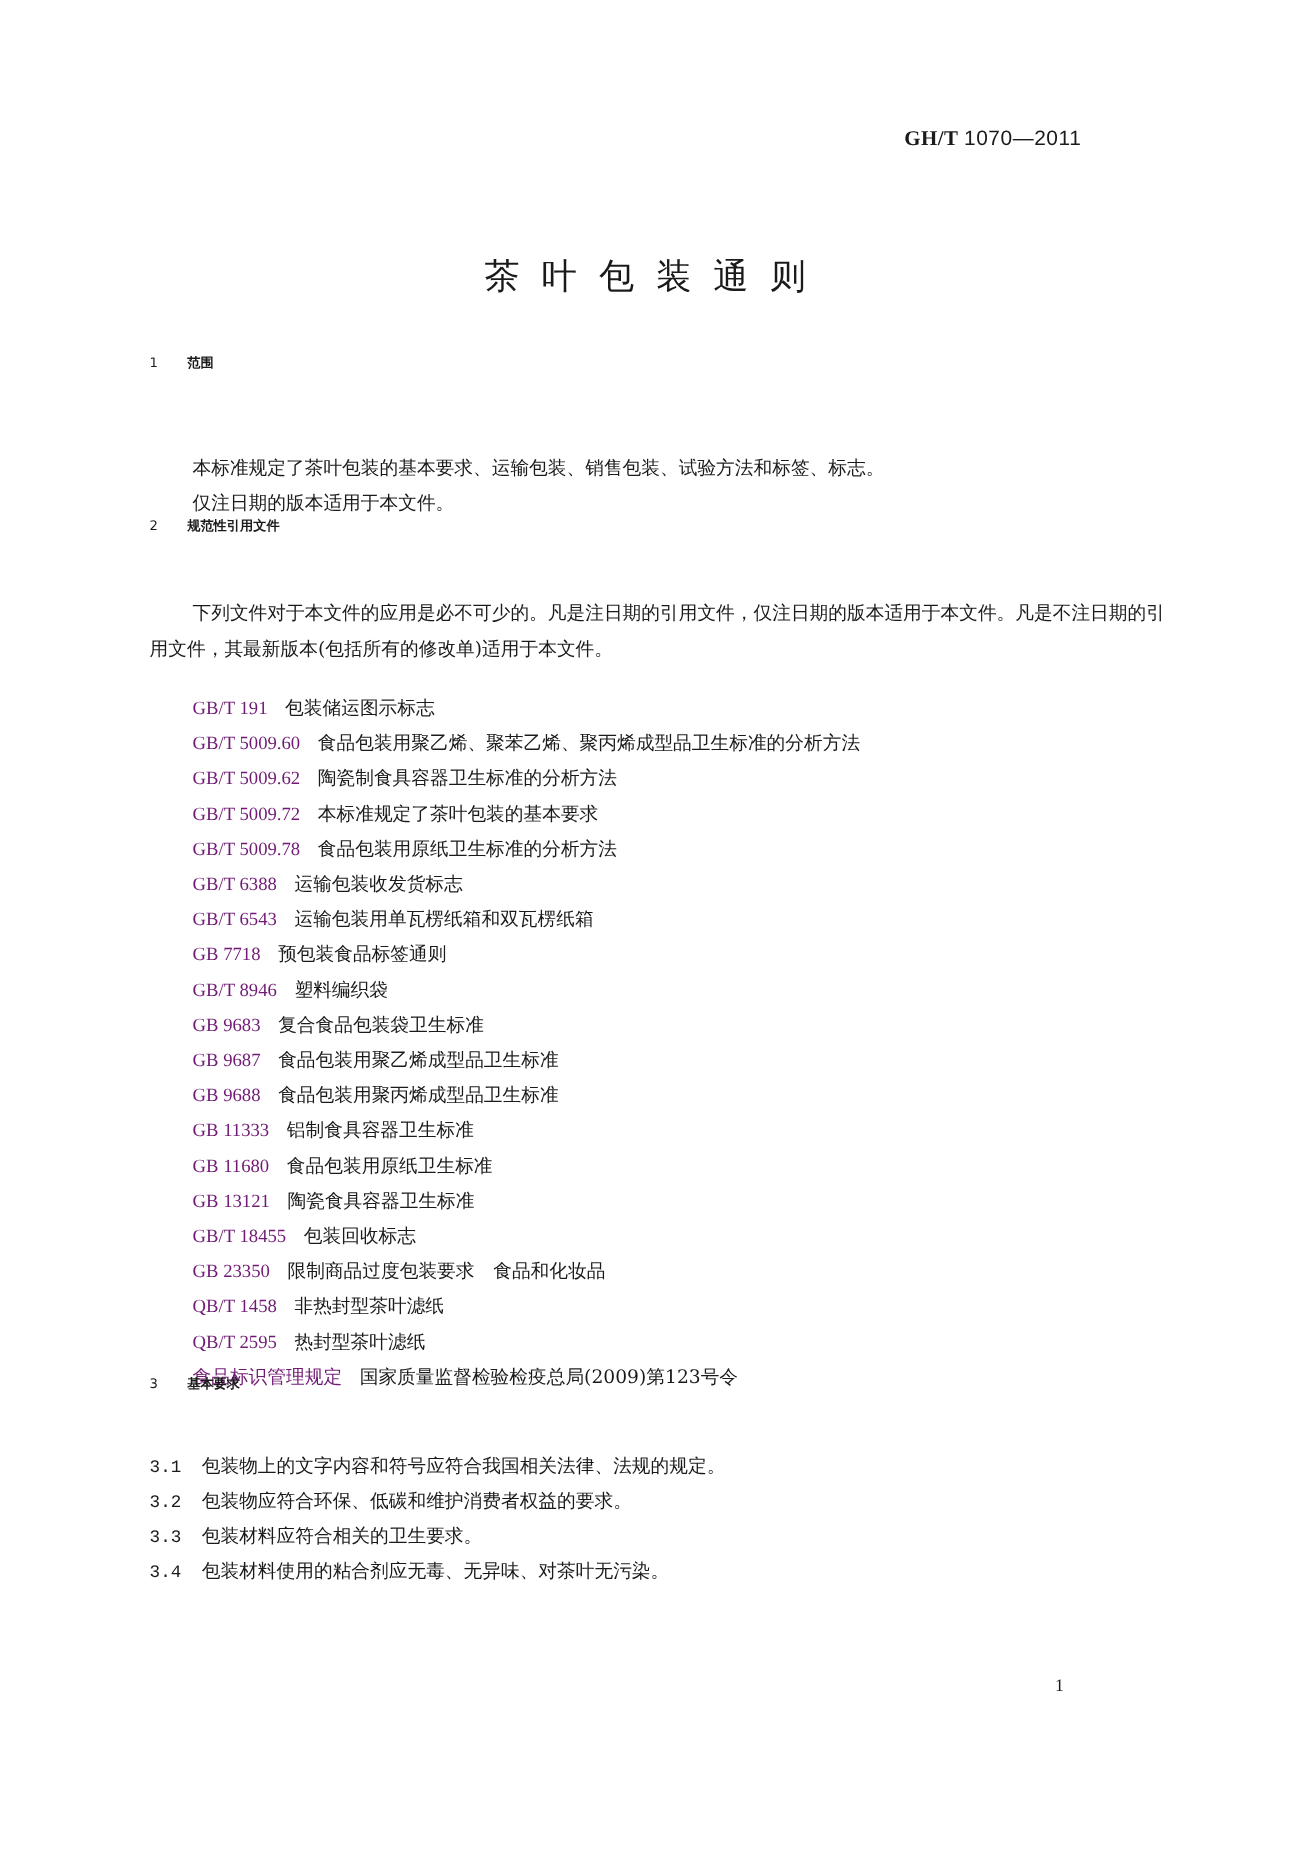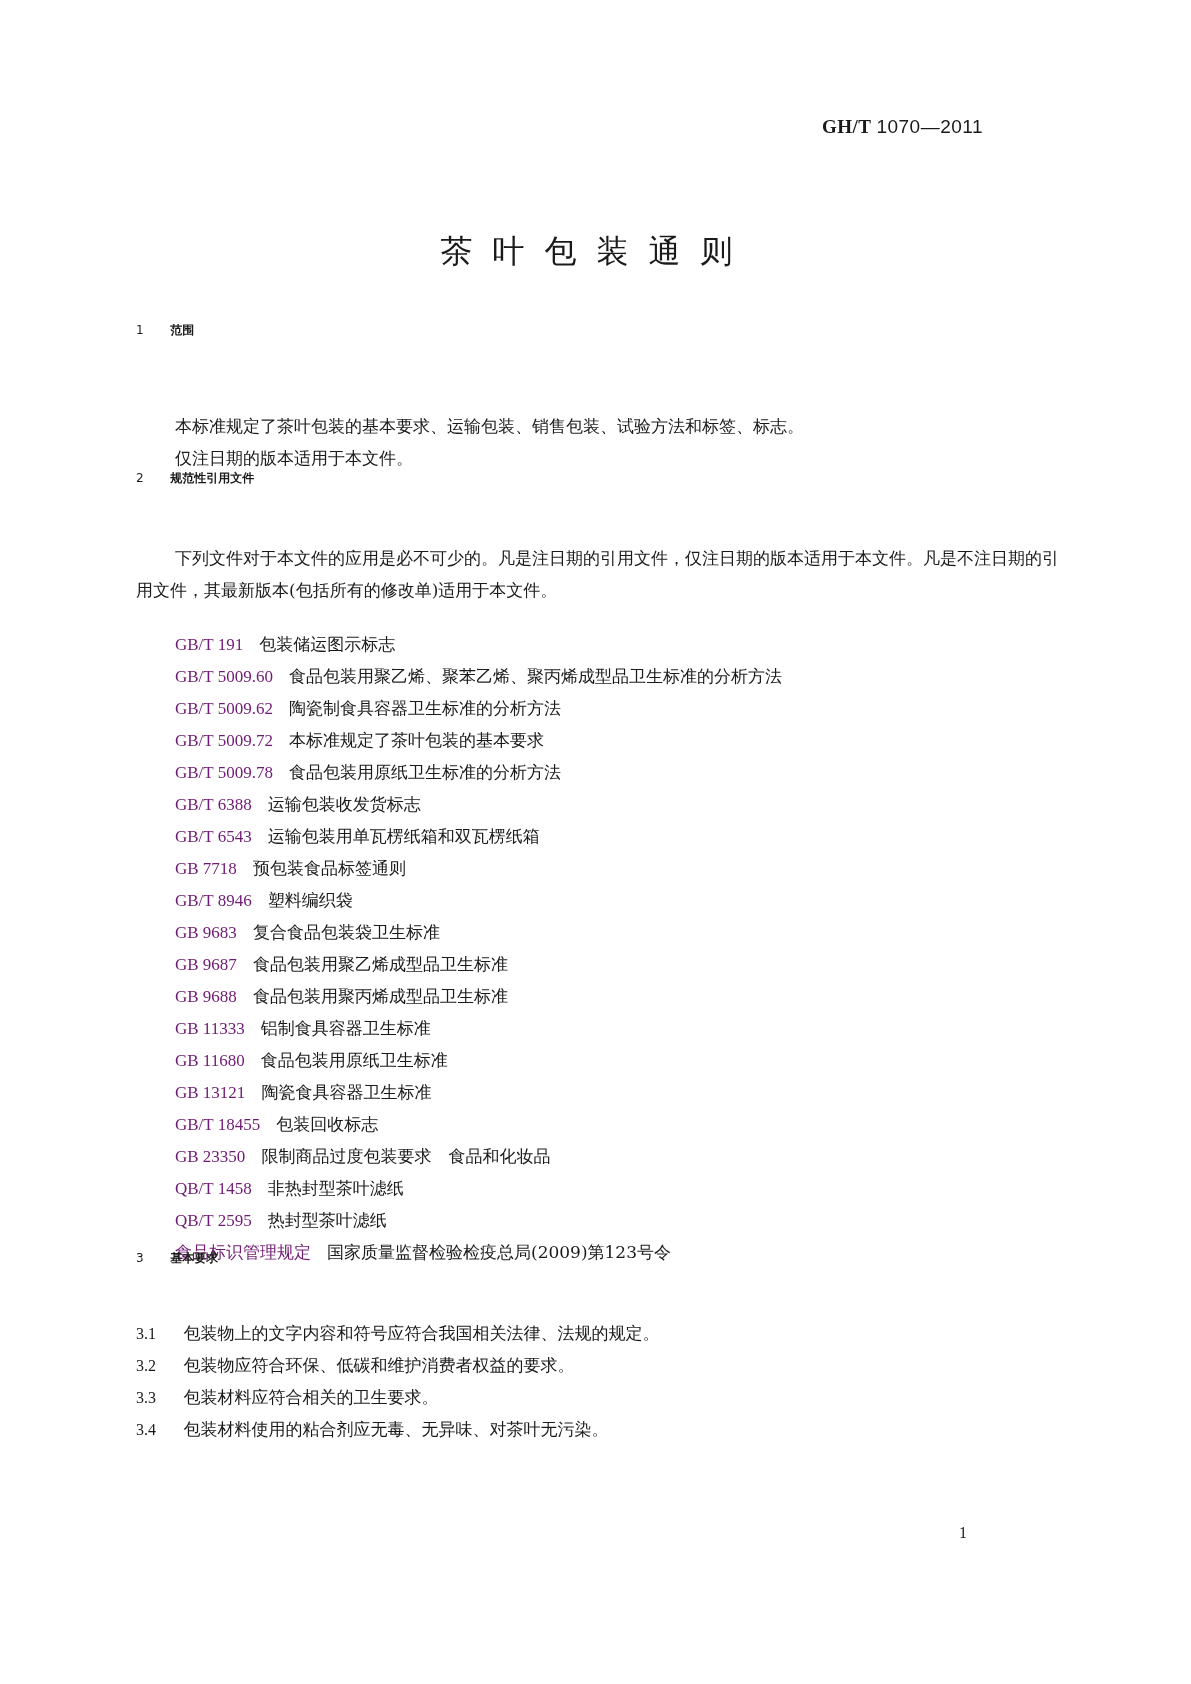--- a/index.html
+++ b/index.html
@@ -35,21 +35,21 @@
       margin-top: 20px;
     }
     .refs {
       position: absolute; left: 175px; top: 628px; font-size: 17px;
     }
     .ref-row { height: 32px; line-height: 32px; white-space: nowrap; }
     .ref-code { display: inline-block; margin-right: 16px; font-family: "Liberation Serif", serif; color: #701a75; }
     .req-row {
       position: absolute; left: 136px; font-size: 17px; white-space: nowrap;
     }
-    .req-num { display: inline-block; width: 42px; font-family: Liberation Serif, serif; font-size: 16px; margin-top: 20px; }
+    .req-num { display: inline-block; width: 42px; font-family: Liberation Mono, monospace; font-size: 16px; margin-top: 20px; }
     .page-number {
       position: absolute; top: 1524px; right: 224px; font-size: 16px;
       font-family: "Liberation Serif", serif;
     }
   </style>
 </head>
 <body>
 
 <div class="std-code">
   <span>GH/T</span>

